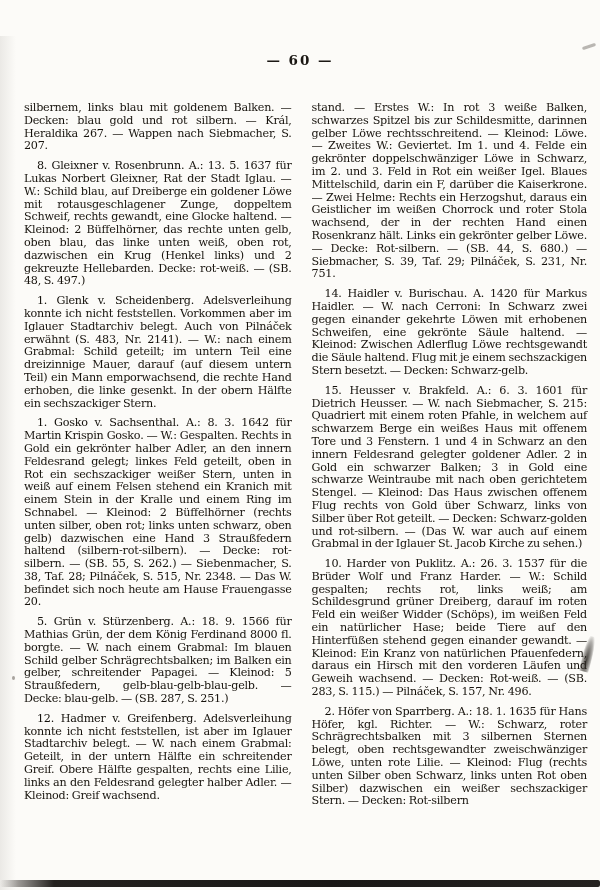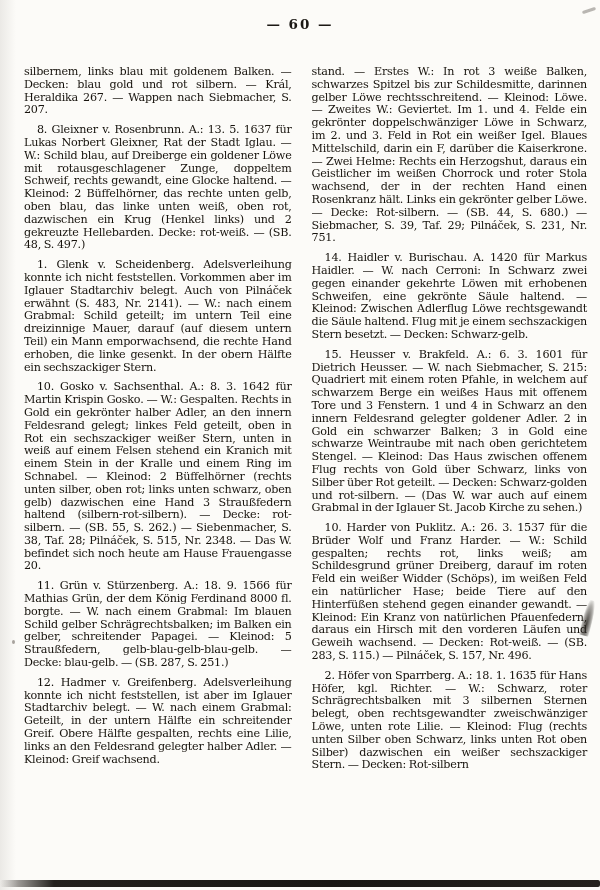--- a/index.html
+++ b/index.html
@@ -5,20 +5,21 @@
   html, body { margin: 0; padding: 0; }
   body {
     width: 600px; height: 890px;
     position: relative; overflow: hidden;
     background: #fcfbf8;
     font-family: "DejaVu Serif", serif;
   }
   .page {
     position: absolute; inset: 0;
     background: linear-gradient(to right, rgba(110,105,98,0.12), rgba(0,0,0,0) 16px), #fcfbf8;
+    margin-top: 36px;
   }
   .page-number {
     position: absolute; top: 16px; left: 0; width: 100%;
     text-align: center;
     font-family: "DejaVu Serif", serif;
     font-weight: bold; font-size: 13.5px; letter-spacing: 2px;
     color: #1b1814;
   }
   .columns {
     position: absolute; top: 66px; left: 24px; width: 563px;
@@ -72,25 +73,25 @@
       <p>silbernem, links blau mit goldenem Balken. — Decken: blau gold und rot silbern. — Král, Heraldika 267. — Wappen nach Siebmacher, S. 207.</p>
       <p class="entry">
         <b class="hd">8. Gleixner v. Rosenbrunn.</b>
         <span>A.: 13. 5. 1637 für Lukas Norbert Gleixner, Rat der Stadt Iglau. — W.: Schild blau, auf Dreiberge ein goldener Löwe mit rotausgeschlagener Zunge, doppeltem Schweif, rechts gewandt, eine Glocke haltend. — Kleinod: 2 Büffelhörner, das rechte unten gelb, oben blau, das linke unten weiß, oben rot, dazwischen ein Krug (Henkel links) und 2 gekreuzte Hellebarden. Decke: rot-weiß. — (SB. 48, S. 497.)</span>
       </p>
       <p class="entry">
         <b class="hd">1. Glenk v. Scheidenberg.</b>
         <span>Adelsverleihung konnte ich nicht feststellen. Vorkommen aber im Iglauer Stadtarchiv belegt. Auch von Pilnáček erwähnt (S. 483, Nr. 2141). — W.: nach einem Grabmal: Schild geteilt; im untern Teil eine dreizinnige Mauer, darauf (auf diesem untern Teil) ein Mann emporwachsend, die rechte Hand erhoben, die linke gesenkt. In der obern Hälfte ein sechszackiger Stern.</span>
       </p>
       <p class="entry">
-        <b class="hd">10. Gosko v. Sachsenthal.</b>
+        <b class="hd">1. Gosko v. Sachsenthal.</b>
         <span>A.: 8. 3. 1642 für Martin Krispin Gosko. — W.: Gespalten. Rechts in Gold ein gekrönter halber Adler, an den innern Feldesrand gelegt; linkes Feld geteilt, oben in Rot ein sechszackiger weißer Stern, unten in weiß auf einem Felsen stehend ein Kranich mit einem Stein in der Kralle und einem Ring im Schnabel. — Kleinod: 2 Büffelhörner (rechts unten silber, oben rot; links unten schwarz, oben gelb) dazwischen eine Hand 3 Straußfedern haltend (silbern-rot-silbern). — Decke: rot-silbern. — (SB. 55, S. 262.) — Siebenmacher, S. 38, Taf. 28; Pilnáček, S. 515, Nr. 2348. — Das W. befindet sich noch heute am Hause Frauengasse 20.</span>
       </p>
       <p class="entry">
-        <b class="hd">11. Grün v. Stürzenberg.</b>
+        <b class="hd">5. Grün v. Stürzenberg.</b>
         <span>A.: 18. 9. 1566 für Mathias Grün, der dem König Ferdinand 8000 fl. borgte. — W. nach einem Grabmal: Im blauen Schild gelber Schrägrechtsbalken; im Balken ein gelber, schreitender Papagei. — Kleinod: 5 Straußfedern, gelb-blau-gelb-blau-gelb. — Decke: blau-gelb. — (SB. 287, S. 251.)</span>
       </p>
       <p class="entry">
         <b class="hd">12. Hadmer v. Greifenberg.</b>
         <span>Adelsverleihung konnte ich nicht feststellen, ist aber im Iglauer Stadtarchiv belegt. — W. nach einem Grabmal: Geteilt, in der untern Hälfte ein schreitender Greif. Obere Hälfte gespalten, rechts eine Lilie, links an den Feldesrand gelegter halber Adler. — Kleinod: Greif wachsend.</span>
       </p>
     </div>
 
     <div class="col col-right">
       <p>stand. — Erstes W.: In rot 3 weiße Balken, schwarzes Spitzel bis zur Schildesmitte, darinnen gelber Löwe rechtsschreitend. — Kleinod: Löwe. — Zweites W.: Geviertet. Im 1. und 4. Felde ein gekrönter doppelschwänziger Löwe in Schwarz, im 2. und 3. Feld in Rot ein weißer Igel. Blaues Mittelschild, darin ein F, darüber die Kaiserkrone. — Zwei Helme: Rechts ein Herzogshut, daraus ein Geistlicher im weißen Chorrock und roter Stola wachsend, der in der rechten Hand einen Rosenkranz hält. Links ein gekrönter gelber Löwe. — Decke: Rot-silbern. — (SB. 44, S. 680.) — Siebmacher, S. 39, Taf. 29; Pilnáček, S. 231, Nr. 751.</p>

